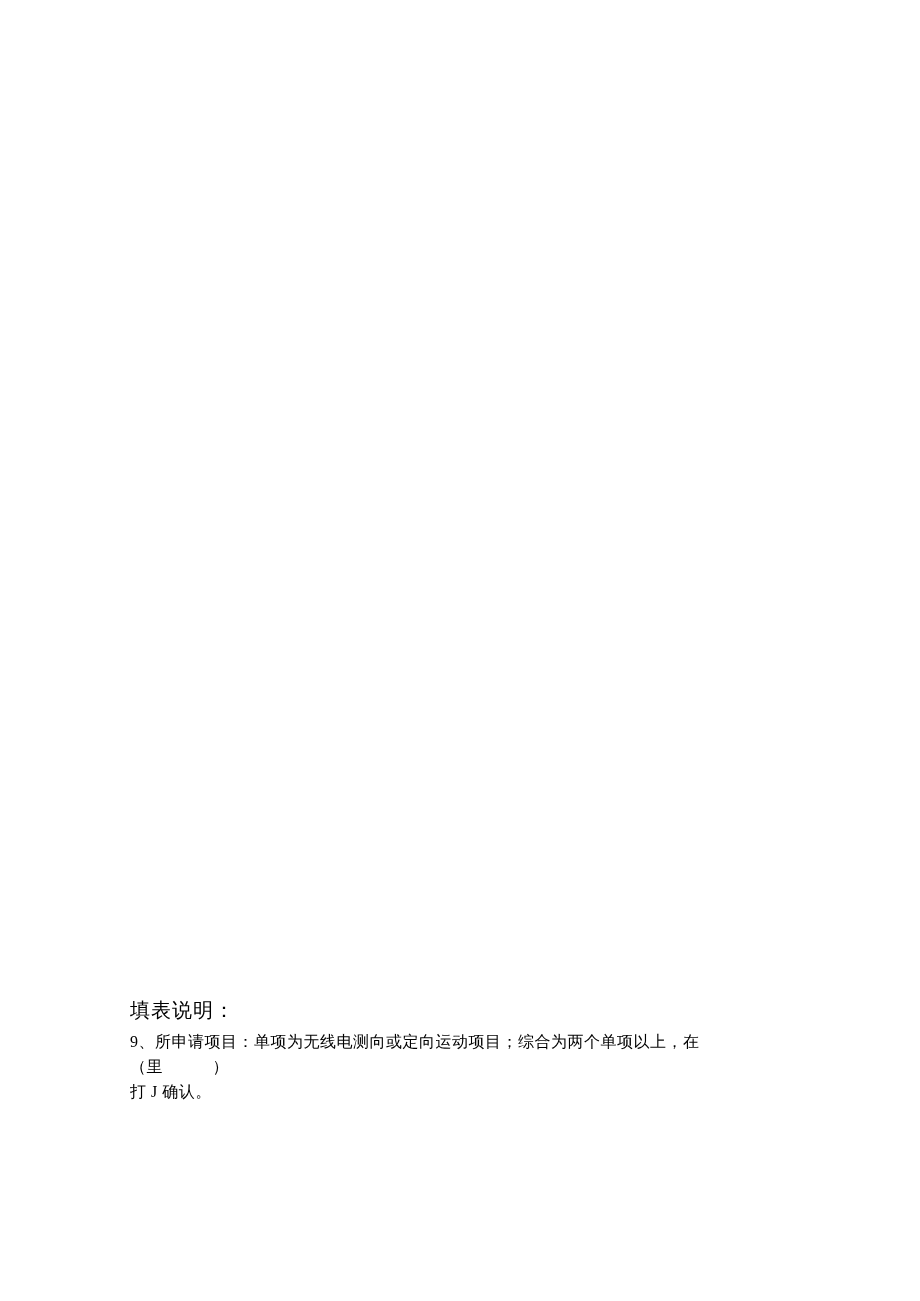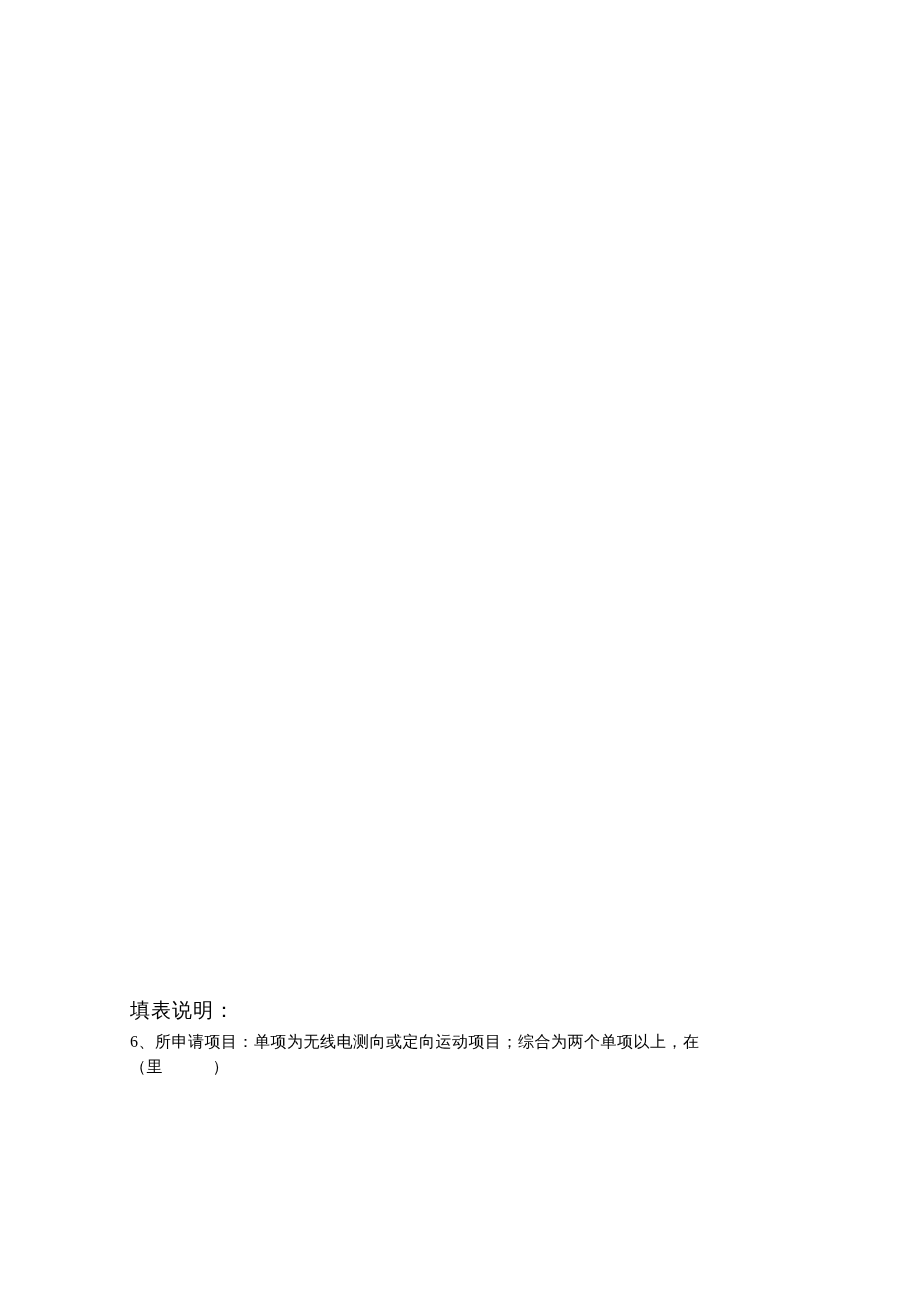--- a/index.html
+++ b/index.html
@@ -33,15 +33,16 @@
     line-height: 1.55;
     letter-spacing: 0.5px;
   }
 </style>
 </head>
 <body>
 
 <div class="page">
   <div class="content-block">
     <div class="title">填表说明：</div>
-    <div class="line">6、所申请项目：单项为无线电测向或定向运动项目；综合为两个单项以上，在（里　　　）</div>
+    <div class="line">9、所申请项目：单项为无线电测向或定向运动项目；综合为两个单项以上，在（里　　　）</div>
+    <div class="line">打 J 确认。</div>
   </div>
 </div>
 
 </body></html>

